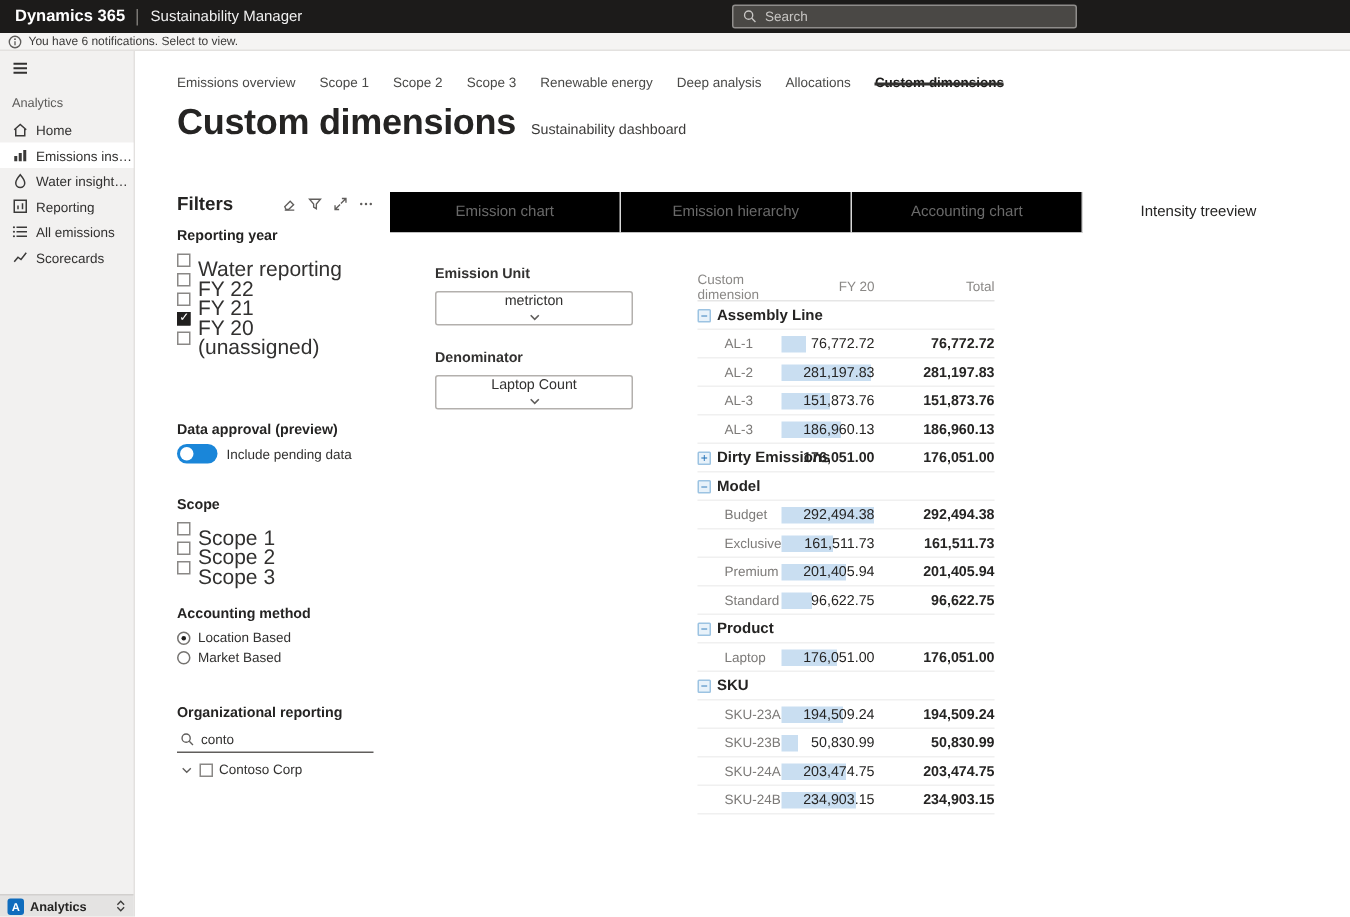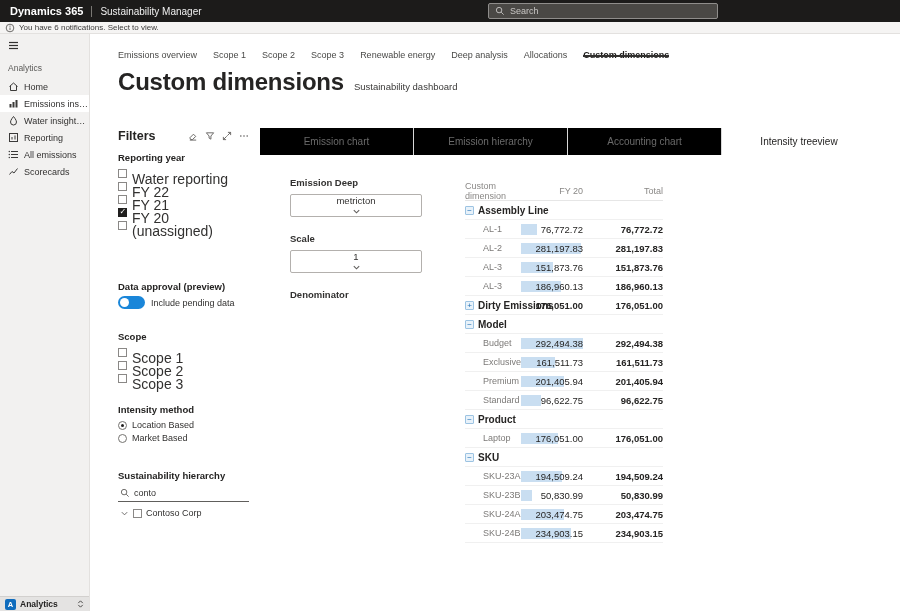--- a/index.html
+++ b/index.html
@@ -327,35 +327,35 @@
           <span class="checkbox"></span>
           <span class="cb-label">Scope 2</span>
         </div>
 
         <div class="cb-row">
           <span class="checkbox"></span>
           <span class="cb-label">Scope 3</span>
         </div>
       </div>
 
-    <div class="f-label gap-acct">Intensity method</div>
+    <div class="f-label gap-acct">Accounting method</div>
     <div>
 
         <div class="radio-row">
           <span class="radio selected"></span>
           <span class="radio-label">Location Based</span>
         </div>
 
         <div class="radio-row">
           <span class="radio"></span>
           <span class="radio-label">Market Based</span>
         </div>
       </div>
 
-    <div class="f-label gap-org">Sustainability hierarchy</div>
+    <div class="f-label gap-org">Organizational reporting</div>
     <div class="orgsearch">
       <svg width="10" height="10" viewBox="0 0 11 11">
         <circle cx="4.5" cy="4.5" r="3" fill="none" stroke="#605e5c" stroke-width="1"></circle>
         <line x1="6.8" y1="6.8" x2="9.5" y2="9.5" stroke="#605e5c" stroke-width="1"></line>
       </svg>
       <input class="org-input" value="conto" style="">
     </div>
     <div class="tree-row">
       <svg width="9" height="9" viewBox="0 0 10 10">
         <path d="M2 3.5 L5 6.5 L8 3.5" fill="none" stroke="#605e5c" stroke-width="1"></path>
@@ -381,41 +381,38 @@
 
       <div class="rtab selected">
         <span>Intensity treeview</span>
       </div>
     </div>
 
   <div class="panel">
     <div class="controls">
 
         <div class="control">
-          <div class="control-label">Emission Deep</div>
+          <div class="control-label">Emission Unit</div>
           <div class="dropdown">
             <span>metricton</span>
             <svg width="9" height="9" viewBox="0 0 10 10">
               <path d="M2 3.5 L5 6.5 L8 3.5" fill="none" stroke="#605e5c" stroke-width="1.2"></path>
             </svg>
           </div>
         </div>
 
+
         <div class="control">
-          <div class="control-label">Scale</div>
+          <div class="control-label">Denominator</div>
           <div class="dropdown">
-            <span>1</span>
+            <span>Laptop Count</span>
             <svg width="9" height="9" viewBox="0 0 10 10">
               <path d="M2 3.5 L5 6.5 L8 3.5" fill="none" stroke="#605e5c" stroke-width="1.2"></path>
             </svg>
           </div>
-        </div>
-
-        <div class="control">
-          <div class="control-label">Denominator</div>
         </div>
       </div>
 
     <div class="matrix" style="--barcolor: #c9def1;">
       <div class="mhead">
         <span class="c-label">Custom dimension</span>
         <span class="c-fy20">FY 20</span>
         <span class="c-total">Total</span>
       </div>
       <div>

